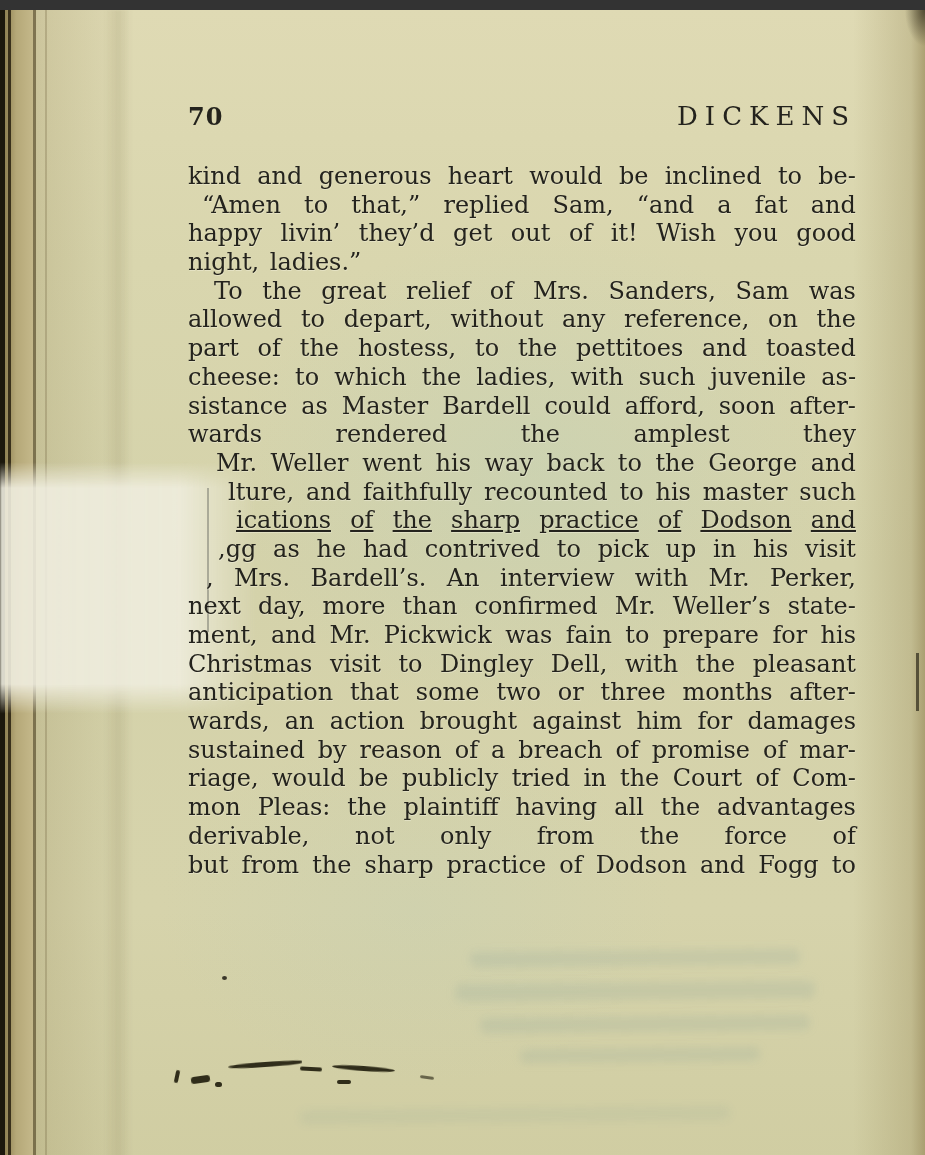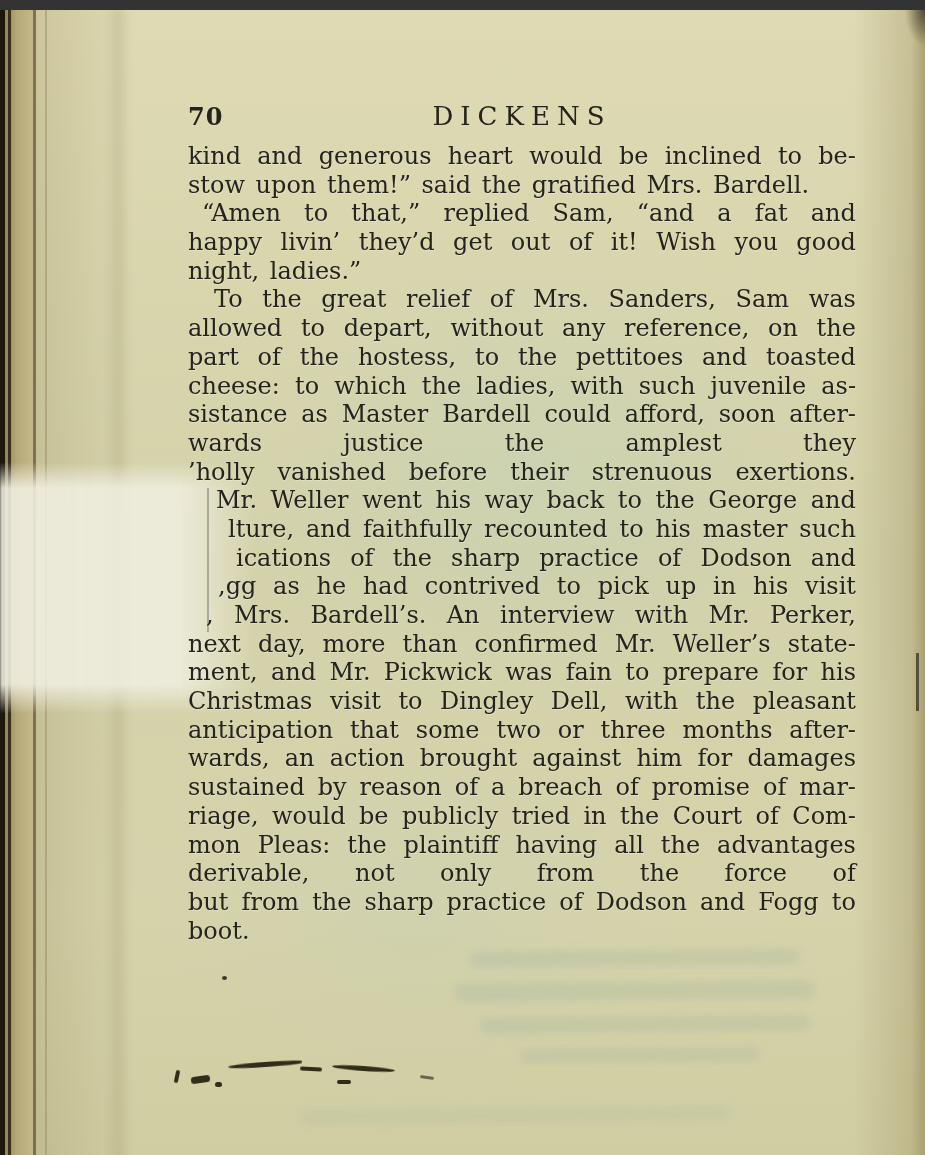--- a/index.html
+++ b/index.html
@@ -23,24 +23,24 @@
   .edge-line{left:33px;width:3px;background:rgba(86,74,42,0.65);filter:blur(0.5px);}
   .edge-faint{left:45px;width:2px;background:rgba(110,98,60,0.28);filter:blur(0.6px);}
   .crease{left:104px;width:28px;background:linear-gradient(90deg,rgba(150,140,95,0.0),rgba(140,130,88,0.18),rgba(150,140,95,0.0));filter:blur(1px);}
   
   .corner-tr{position:absolute;right:0;top:0;width:24px;height:52px;
     background:radial-gradient(120% 100% at 100% 0%, rgba(58,52,34,0.8), rgba(58,52,34,0) 70%);}
   .right-dash{position:absolute;left:916px;top:643px;width:3px;height:58px;background:#45402c;filter:blur(0.4px);opacity:0.85;}
   
   .page-num{position:absolute;left:188px;top:92px;font-size:24px;font-weight:bold;
     color:var(--ink,#24231d);letter-spacing:1px;}
-  .header{position:absolute;left:188px;top:91px;width:668px;text-align:center;
+  .header{position:absolute;left:188px;top:91px;width:668px;text-align:right;
     font-size:26px;letter-spacing:7px;color:var(--ink,#24231d);font-weight:500;}
   
-  .text-block{position:absolute;left:188px;top:132px;width:668px;}
+  .text-block{position:absolute;left:188px;top:152px;width:668px;}
   .line{height:28.7px;line-height:28.7px;font-size:24px;font-weight:500;color:var(--ink,#24231d);
     white-space:nowrap;text-shadow:0.5px 1px 0 rgba(248,246,228,0.4);}
   .line.justify{display:flex;justify-content:space-between;}
   .line:not(.justify){word-spacing:3px;}
   
   .white-patch{position:absolute;left:0;top:452px;width:256px;height:252px;
     background:linear-gradient(90deg, rgba(240,238,224,0.9) 0%, rgba(240,238,224,0.85) 70%, rgba(240,238,224,0) 100%);
     -webkit-mask-image:linear-gradient(180deg,transparent 0,#000 26px,#000 calc(100% - 30px),transparent 100%);
     mask-image:linear-gradient(180deg,transparent 0,#000 26px,#000 calc(100% - 30px),transparent 100%);
     filter:blur(1px);}
@@ -82,21 +82,20 @@
         <span>kind</span>
         <span>and</span>
         <span>generous</span>
         <span>heart</span>
         <span>would</span>
         <span>be</span>
         <span>inclined</span>
         <span>to</span>
         <span>be-</span>
       </div>
-      <div class="line">stow upon them!” said the gratified Mrs. Bardell.</div>
       <div class="line justify" style="padding-left: 14px;">
         <span>“Amen</span>
         <span>to</span>
         <span>that,”</span>
         <span>replied</span>
         <span>Sam,</span>
         <span>“and</span>
         <span>a</span>
         <span>fat</span>
         <span>and</span>
@@ -162,32 +161,24 @@
         <span>as</span>
         <span>Master</span>
         <span>Bardell</span>
         <span>could</span>
         <span>afford,</span>
         <span>soon</span>
         <span>after-</span>
       </div>
       <div class="line justify">
         <span>wards</span>
-        <span>justice</span>
+        <span>rendered</span>
         <span>the</span>
         <span>amplest</span>
         <span>they</span>
-      </div>
-      <div class="line justify">
-        <span>’holly</span>
-        <span>vanished</span>
-        <span>before</span>
-        <span>their</span>
-        <span>strenuous</span>
-        <span>exertions.</span>
       </div>
       <div class="line justify" style="padding-left: 28px;">
         <span>Mr.</span>
         <span>Weller</span>
         <span>went</span>
         <span>his</span>
         <span>way</span>
         <span>back</span>
         <span>to</span>
         <span>the</span>
@@ -197,21 +188,21 @@
       <div class="line justify" style="padding-left: 40px;">
         <span>lture,</span>
         <span>and</span>
         <span>faithfully</span>
         <span>recounted</span>
         <span>to</span>
         <span>his</span>
         <span>master</span>
         <span>such</span>
       </div>
-      <div class="line justify" style="padding-left: 48px;">
+      <div class="line justify" style="padding-left: 48px; text-decoration: underline;">
         <span>ications</span>
         <span>of</span>
         <span>the</span>
         <span>sharp</span>
         <span>practice</span>
         <span>of</span>
         <span>Dodson</span>
         <span>and</span>
       </div>
       <div class="line justify" style="padding-left: 30px; text-align: right;">
@@ -337,21 +328,20 @@
         <span>from</span>
         <span>the</span>
         <span>sharp</span>
         <span>practice</span>
         <span>of</span>
         <span>Dodson</span>
         <span>and</span>
         <span>Fogg</span>
         <span>to</span>
       </div>
-      <div class="line">boot.</div>
     </div>
 
   <div class="speck" style="left:222px;top:966px;width:5px;height:4px;"></div>
   <div class="mark" style="left:175px;top:1060px;width:4px;height:13px;transform:rotate(12deg);"></div>
   <div class="mark" style="left:191px;top:1066px;width:19px;height:7px;transform:rotate(-8deg);"></div>
   <div class="mark" style="left:215px;top:1072px;width:7px;height:5px;"></div>
   <div class="mark" style="left:228px;top:1052px;width:74px;height:5px;transform:rotate(-4deg);border-radius:50%/60% 40% 40% 60%;"></div>
   <div class="mark" style="left:300px;top:1057px;width:22px;height:4px;transform:rotate(3deg);"></div>
   <div class="mark" style="left:332px;top:1056px;width:63px;height:5px;transform:rotate(4deg);border-radius:50%/50%;"></div>
   <div class="mark" style="left:337px;top:1070px;width:14px;height:4px;"></div>

